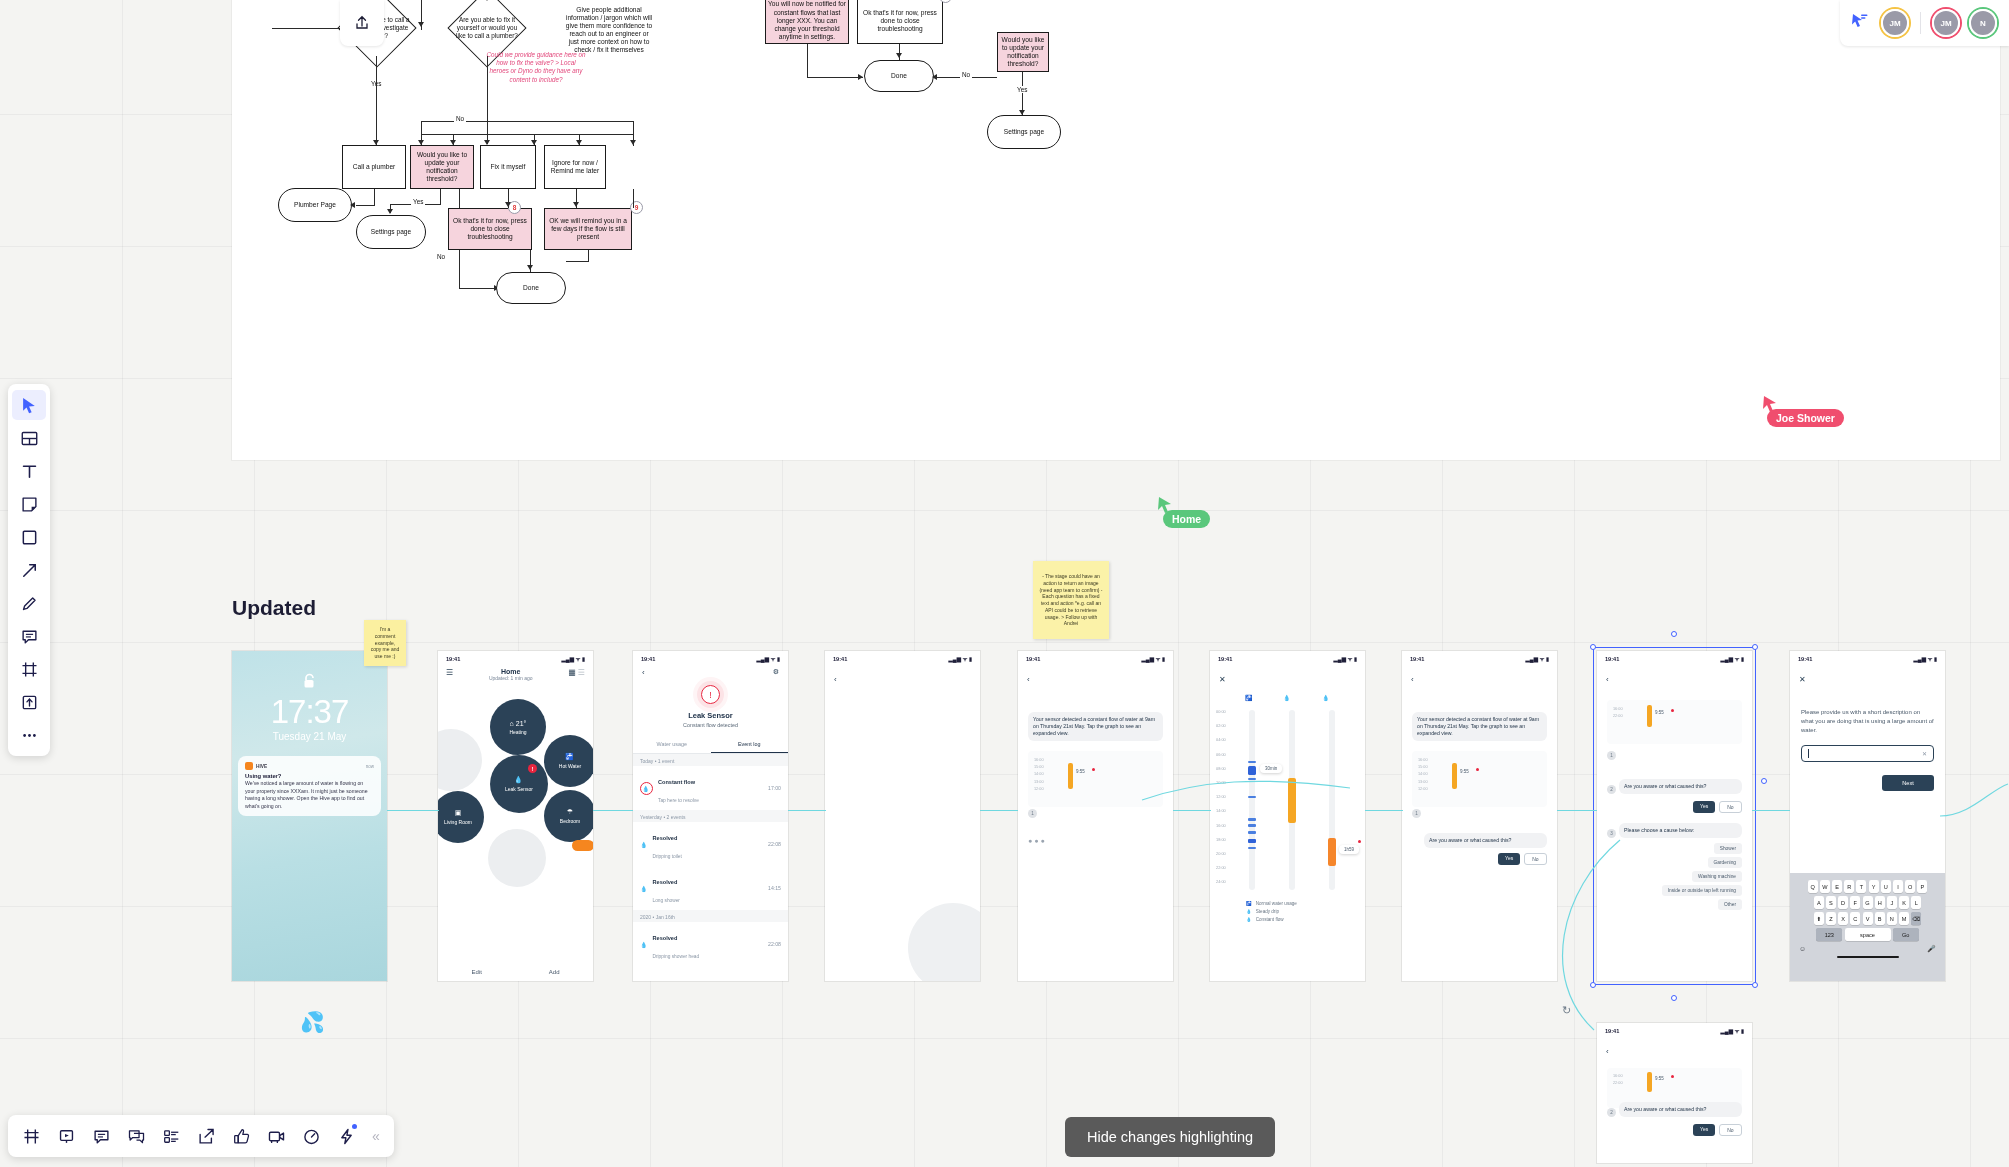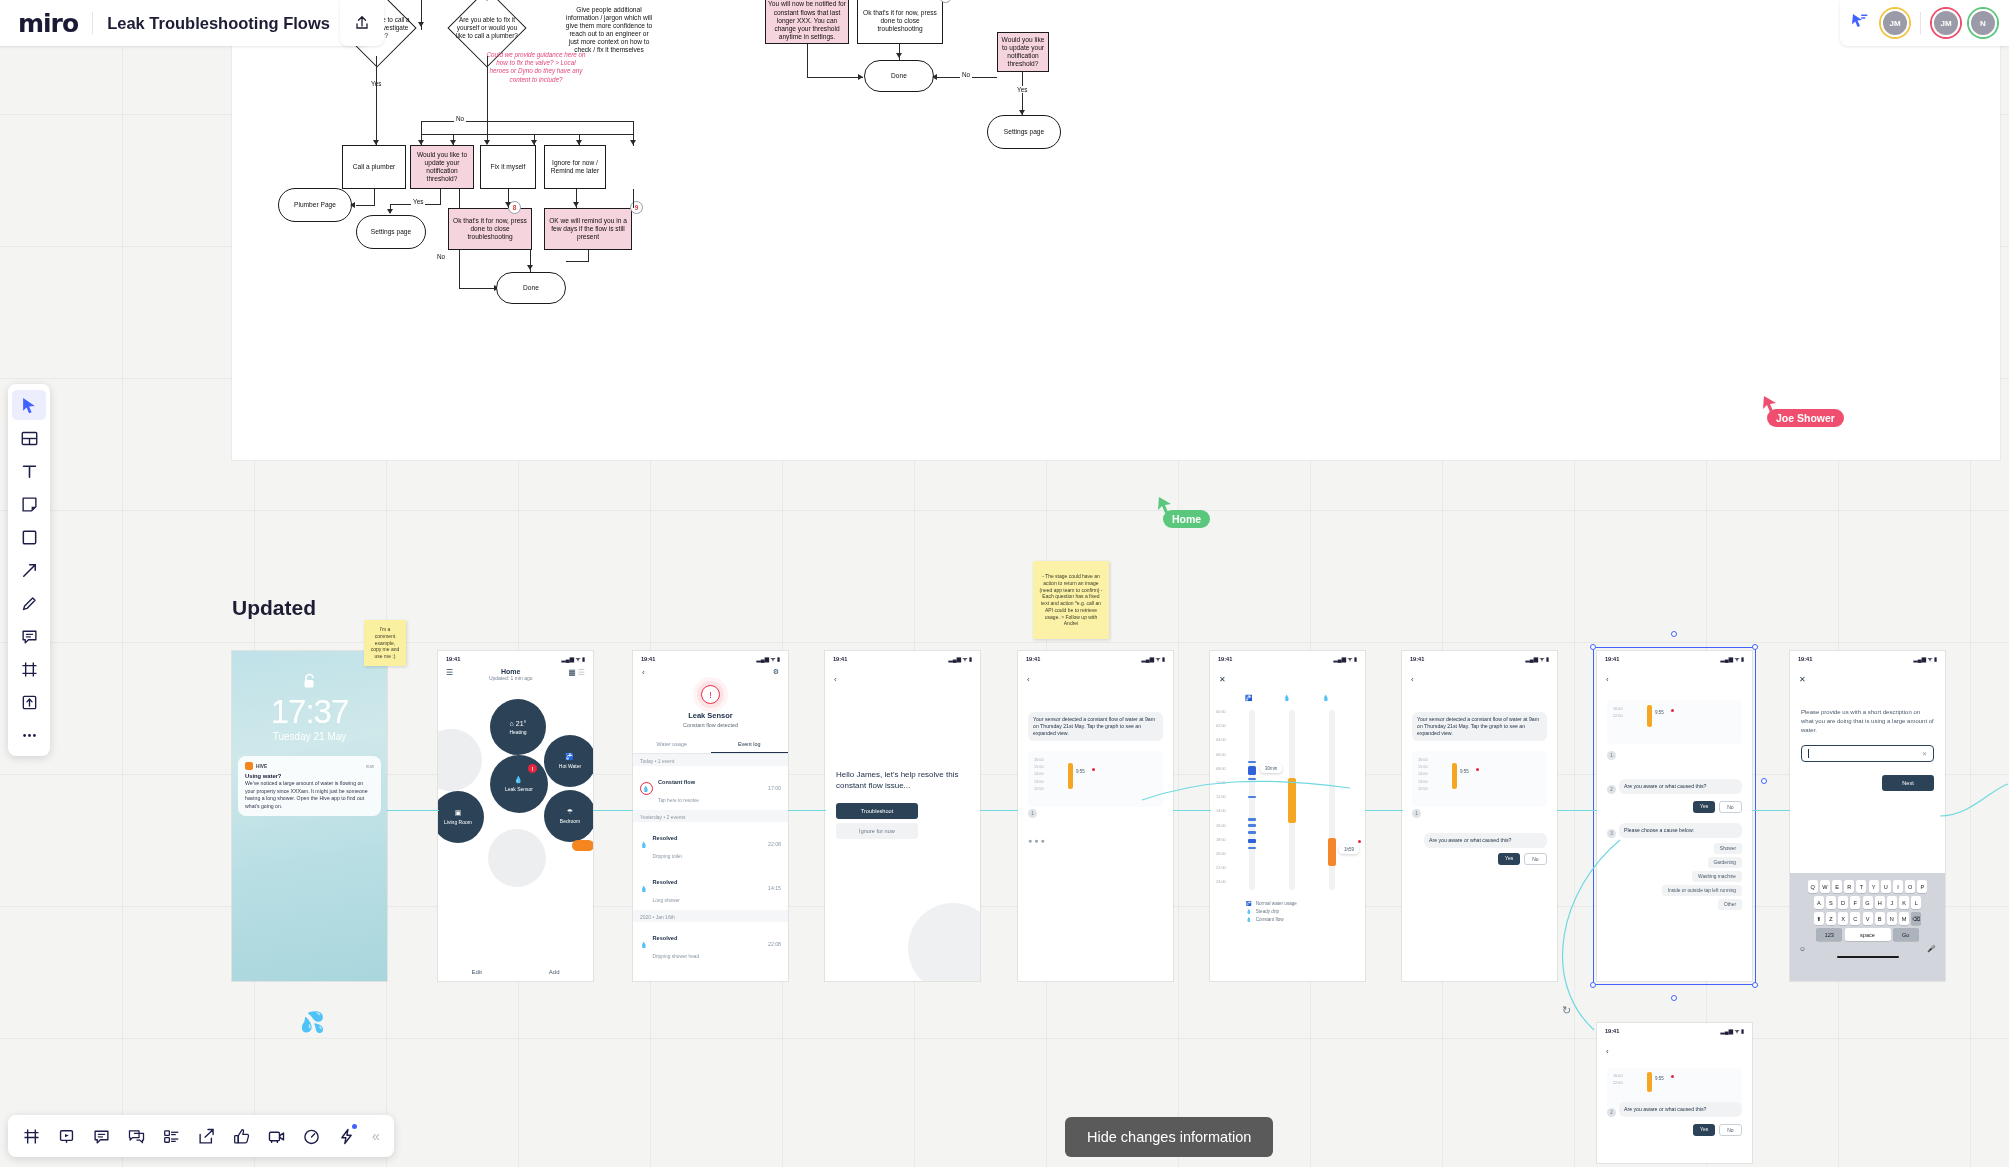--- a/index.html
+++ b/index.html
@@ -400,25 +400,20 @@
       </div>
     </div>
   </div>
 
   <div class="phone" style="left:825px;top:651px;width:155px;height:330px;">
     <div class="statusbar">
       <span>19:41</span>
       <span class="sb-right">▂▄▆ ᯤ ▮</span>
     </div>
     <div style="padding:4px 9px;"><span style="font-size:8px;color:#2b4257;">‹</span></div>
-    <div style="position:absolute;left:0;right:0;top:118px;padding:0 11px;">
-      <div style="font-size:8px;color:#20334a;line-height:1.4;">Hello James, let's help resolve this constant flow issue...</div>
-      <div class="btn-dark" style="margin-top:12px;width:82px;">Troubleshoot</div>
-      <div class="btn-light" style="margin-top:4px;width:82px;">Ignore for now</div>
-    </div>
     <div style="position:absolute;right:-18px;bottom:-12px;width:90px;height:90px;border-radius:50%;background:#eef0f2;"></div>
   </div>
 
   <div class="phone" style="left:1018px;top:651px;width:155px;height:330px;">
     <div class="statusbar">
       <span>19:41</span>
       <span class="sb-right">▂▄▆ ᯤ ▮</span>
     </div>
     <div style="padding:4px 9px;"><span style="font-size:8px;color:#2b4257;">‹</span></div>
     <div style="margin:22px 10px 0;" class="chat-q">Your sensor detected a constant flow of water at 9am on Thursday 21st May. Tap the graph to see an expanded view.</div>
@@ -645,26 +640,20 @@
   </svg>
   <svg style="position:absolute;left:1520px;top:830px;width:110px;height:230px;pointer-events:none;">
     <path d="M100 10 C 40 60, 20 150, 74 200" stroke="#6fd8e0" stroke-width="1.2" fill="none"></path>
   </svg>
   <svg style="position:absolute;left:1940px;top:770px;width:70px;height:90px;pointer-events:none;">
     <path d="M0 46 C 30 46, 50 20, 68 14" stroke="#6fd8e0" stroke-width="1.2" fill="none"></path>
   </svg>
 </div>
 
 <div id="topbar">
-  <div class="tb-chip" id="tb-left">
-    <span class="miro-logo">miro</span>
-    <span class="tb-div"></span>
-    <span class="board-title">Leak Troubleshooting Flows</span>
-    <span class="star">☆</span>
-  </div>
   <div class="tb-chip" id="tb-share">
     <svg width="16" height="16" viewBox="0 0 16 16">
         <path d="M8 11 V2 M4.5 5.2 L8 1.7 L11.5 5.2" stroke="#1d1d35" stroke-width="1.3" fill="none" stroke-linecap="round"></path>
         <path d="M3 9 V13 H13 V9" stroke="#1d1d35" stroke-width="1.3" fill="none" stroke-linecap="round"></path>
       </svg>
   </div>
   <div class="tb-chip" id="tb-right">
     <span class="cursor-chat">
       <svg width="16" height="15" viewBox="0 0 16 15">
           <path d="M1 0 L10 6 L5.5 6.6 L8 12 L5.6 13 L3.2 7.4 L0 10.5 Z" fill="#4262ff"></path>
@@ -814,13 +803,13 @@
   </div>
   <div class="btool">
     <svg viewBox="0 0 16 16">
         <path d="M9.4 1.4 L3.6 9.2 H7.4 L6.4 14.6 L12.4 6.8 H8.4 Z" fill="none" stroke="#1d1d4a" stroke-width="1.3" stroke-linejoin="round"></path>
       </svg>
     <span class="bdot"></span>
   </div>
   <span class="collapse">«</span>
 </div>
 
-<div id="toast">Hide changes information</div>
+<div id="toast">Hide changes highlighting</div>
 
 </body></html>

